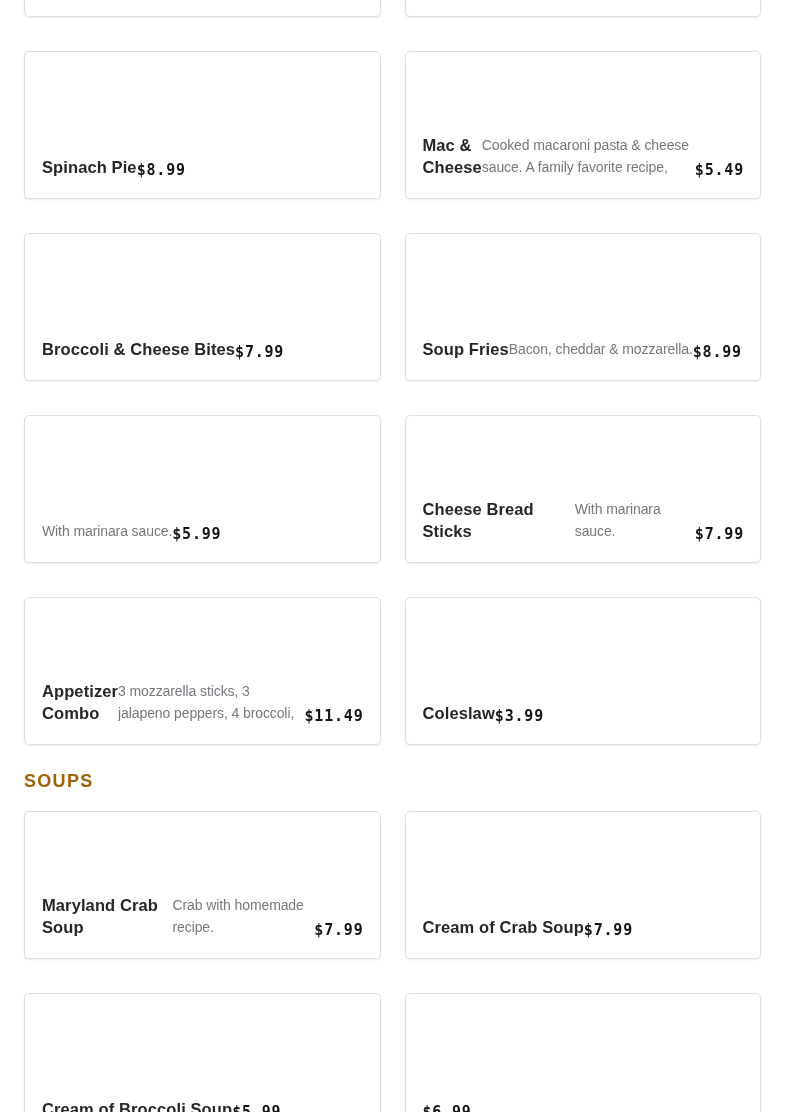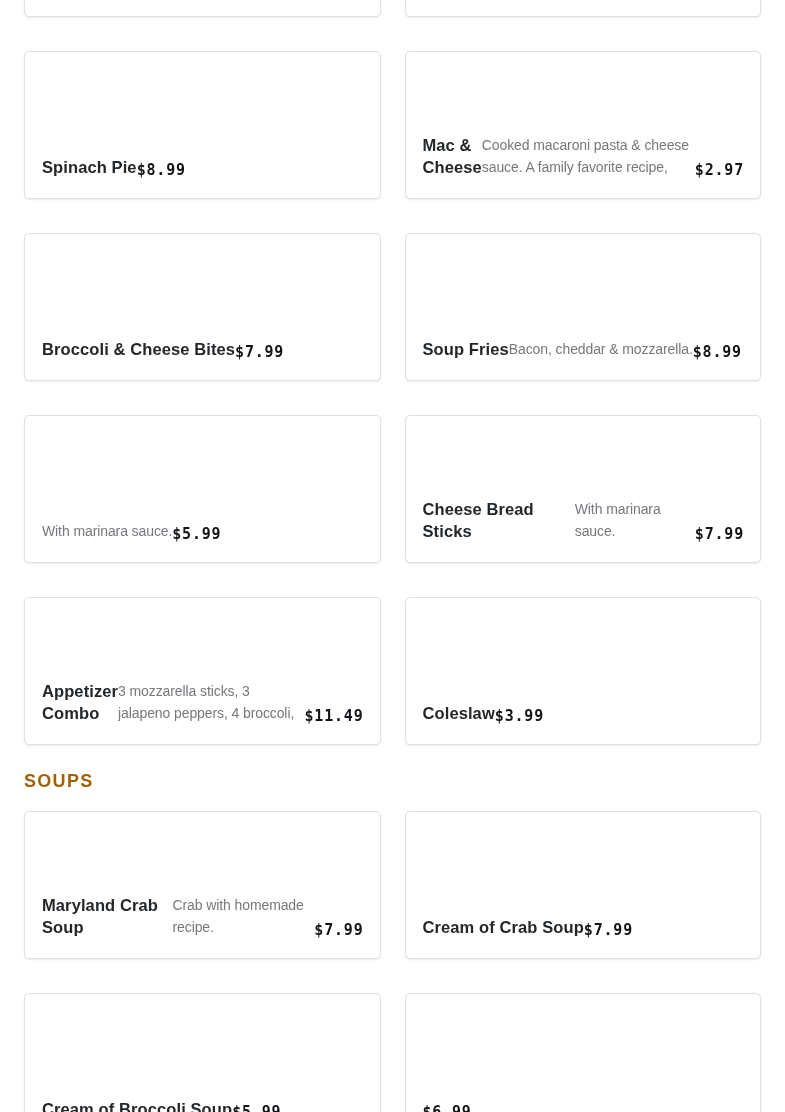--- a/index.html
+++ b/index.html
@@ -84,21 +84,21 @@
     <div class="card"></div>
 
     <div class="card">
       <div class="card-name">Spinach Pie</div>
 
       <div class="card-price">$8.99</div>
     </div>
     <div class="card">
       <div class="card-name">Mac &amp; Cheese</div>
       <div class="card-desc">Cooked macaroni pasta &amp; cheese sauce. A family favorite recipe, loved by both children &amp; adults.</div>
-      <div class="card-price">$2.97</div>
+      <div class="card-price">$5.49</div>
     </div>
 
     <div class="card">
       <div class="card-name">Broccoli &amp; Cheese Bites</div>
 
       <div class="card-price">$7.99</div>
     </div>
     <div class="card">
       <div class="card-name">Soup Fries</div>
       <div class="card-desc">Bacon, cheddar &amp; mozzarella.</div>

